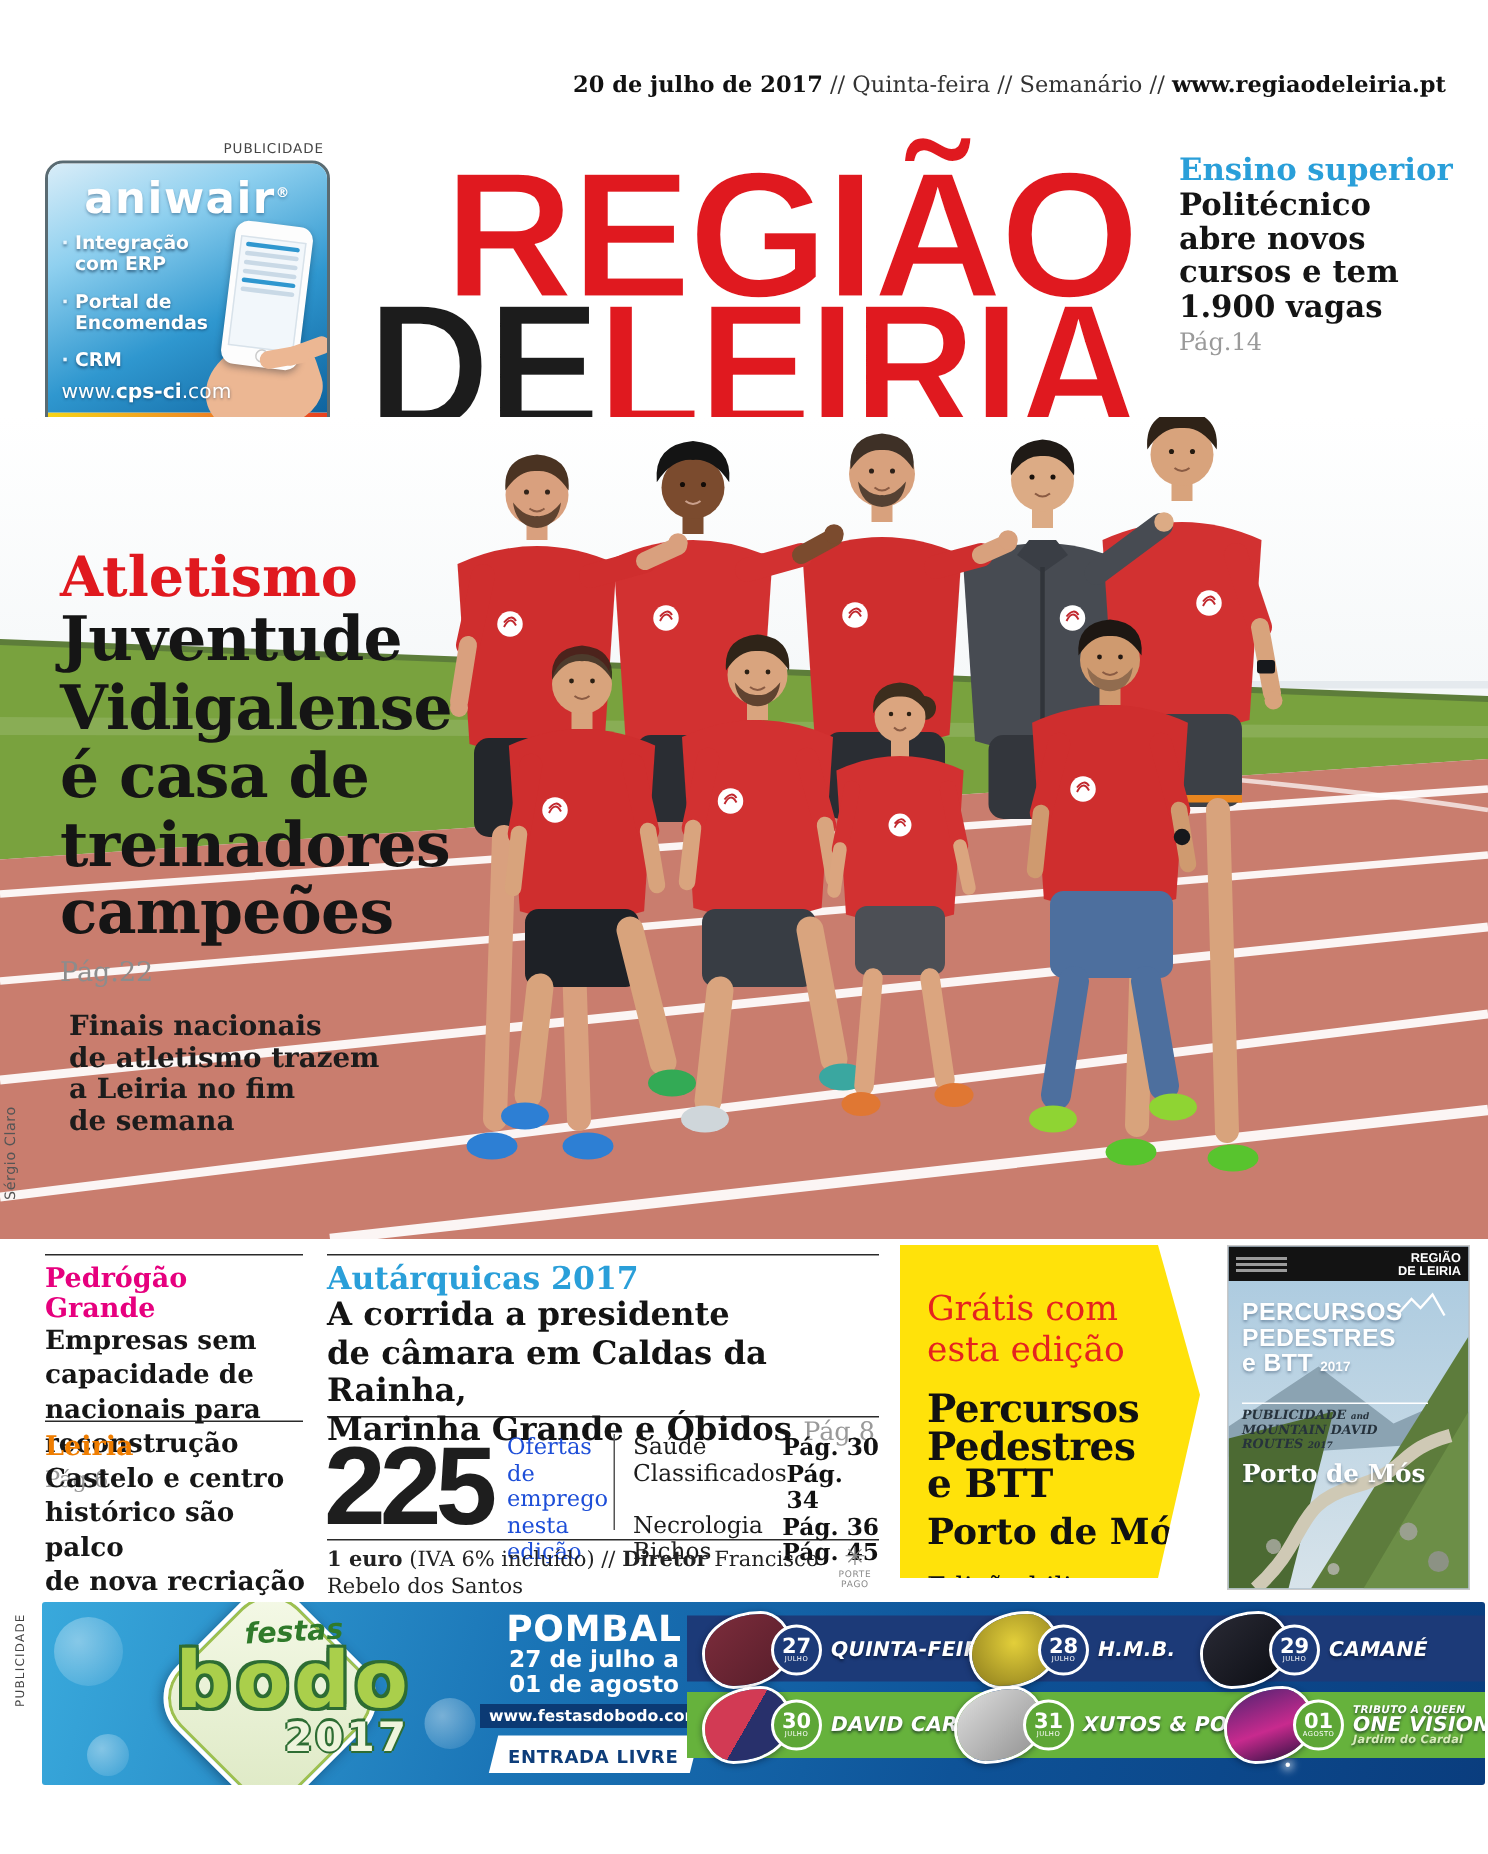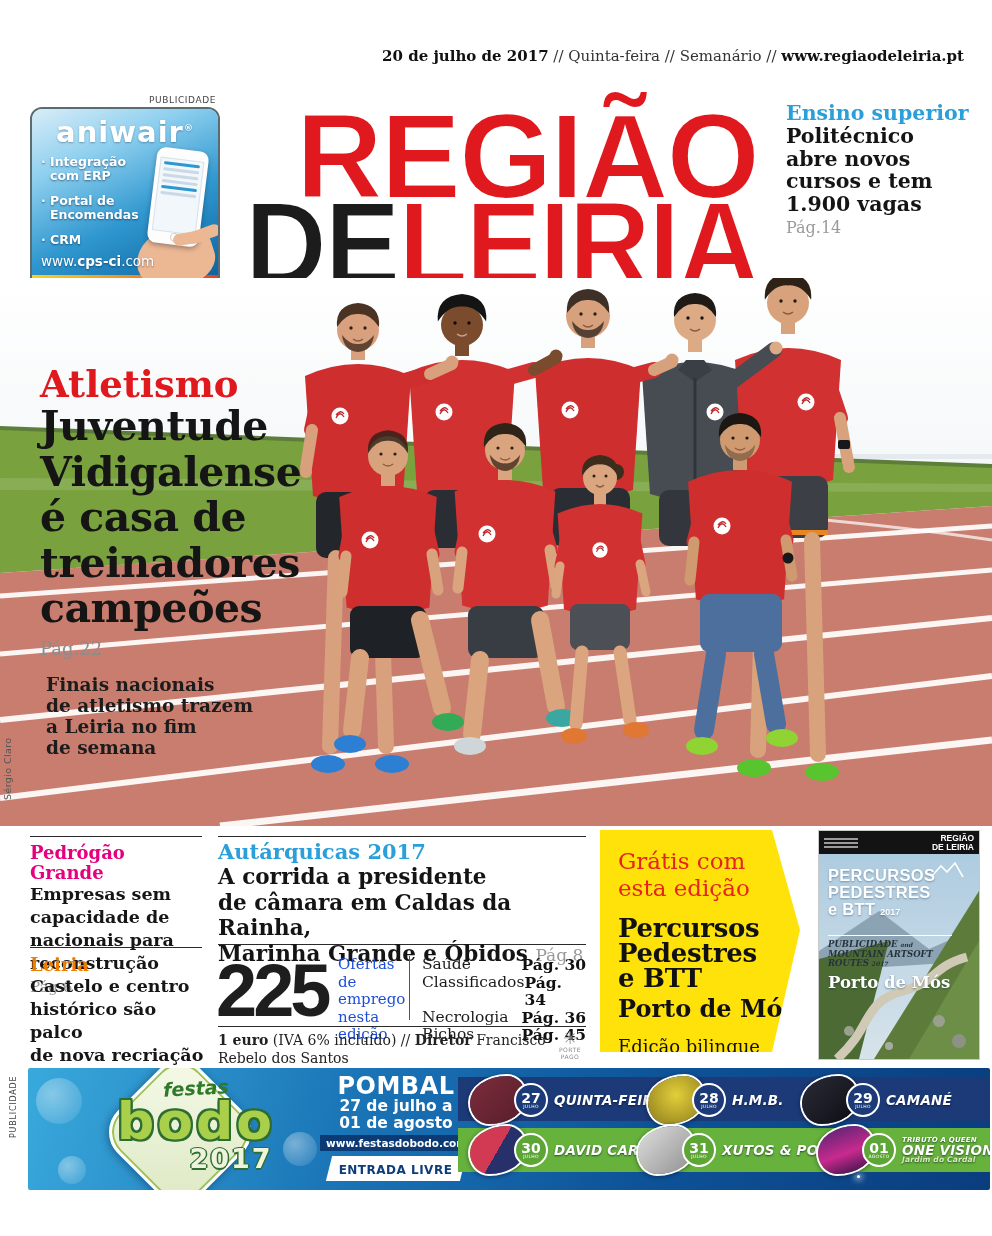--- a/index.html
+++ b/index.html
@@ -107,21 +107,21 @@
 
   
   .imprint{left:218px;top:1032px;width:336px;font-size:14px;line-height:17.5px;color:#222;}
   .stamp{left:552px;top:1030px;width:36px;text-align:center;color:#8a8a8a;}
   .stamp .g{font-size:17px;line-height:17px;}
   .stamp .t{font:6px "DejaVu Sans",sans-serif;letter-spacing:.5px;line-height:6.5px;}
 
   
   .promo{left:600px;top:830px;width:200px;height:222px;background:#ffe20a;
          -webkit-clip-path:polygon(0 0,86% 0,100% 45%,86% 100%,0 100%);
-         clip-path:polygon(0 0,86% 0,100% 45%,86% 100%,0 100%);padding:18px 0 0 18px;box-sizing:border-box;}
+         clip-path:polygon(0 0,86% 0,100% 45%,86% 100%,0 100%);padding:30px 0 0 18px;box-sizing:border-box;}
   .promo .free{font-size:23px;line-height:27px;color:#e5231f;}
   .promo .t{font-weight:bold;font-size:26px;line-height:25px;color:#111;margin-top:14px;letter-spacing:-.3px;}
   .promo .pl{font-weight:bold;font-size:24px;color:#111;margin-top:3px;}
   .promo .nt{font-size:18px;color:#111;margin-top:13px;}
 
   
   .minicover{left:818px;top:830px;width:160px;height:228px;border:1px solid #c9c9c9;
              overflow:hidden;background:#9fc0d8;}
   .mc-bar{position:absolute;left:0;top:0;right:0;height:23px;background:#131313;display:flex;
           align-items:center;justify-content:space-between;padding:0 5px;box-sizing:border-box;}
@@ -636,21 +636,21 @@
       <path d="M2,16 L12,5 L18,11 L26,2 L34,16" stroke="#fff" stroke-width="1.6" fill="none"></path>
     </svg>
     <div class="mc-title">
       <div>PERCURSOS</div>
       <div>PEDESTRES</div>
       <div><span>e BTT</span> <span class="yr">2017</span></div>
     </div>
     <div class="mc-line"></div>
     <div class="mc-en">
       <div><span>PUBLICIDADE</span> <span class="sm">and</span></div>
-      <div>MOUNTAIN ARTSOFT</div>
+      <div>MOUNTAIN DAVID</div>
       <div><span>ROUTES</span> <span class="sm">2017</span></div>
     </div>
     <div class="mc-place">Porto de Mós</div>
   </div>
 
   <div class="abs bannerlabel">PUBLICIDADE</div>
   <div class="abs banner">
     <div class="bub" style="left:8px;top:10px;width:46px;height:46px;"></div>
     <div class="bub" style="left:30px;bottom:6px;width:28px;height:28px;"></div>
     <div class="bub" style="left:255px;top:64px;width:34px;height:34px;"></div>

